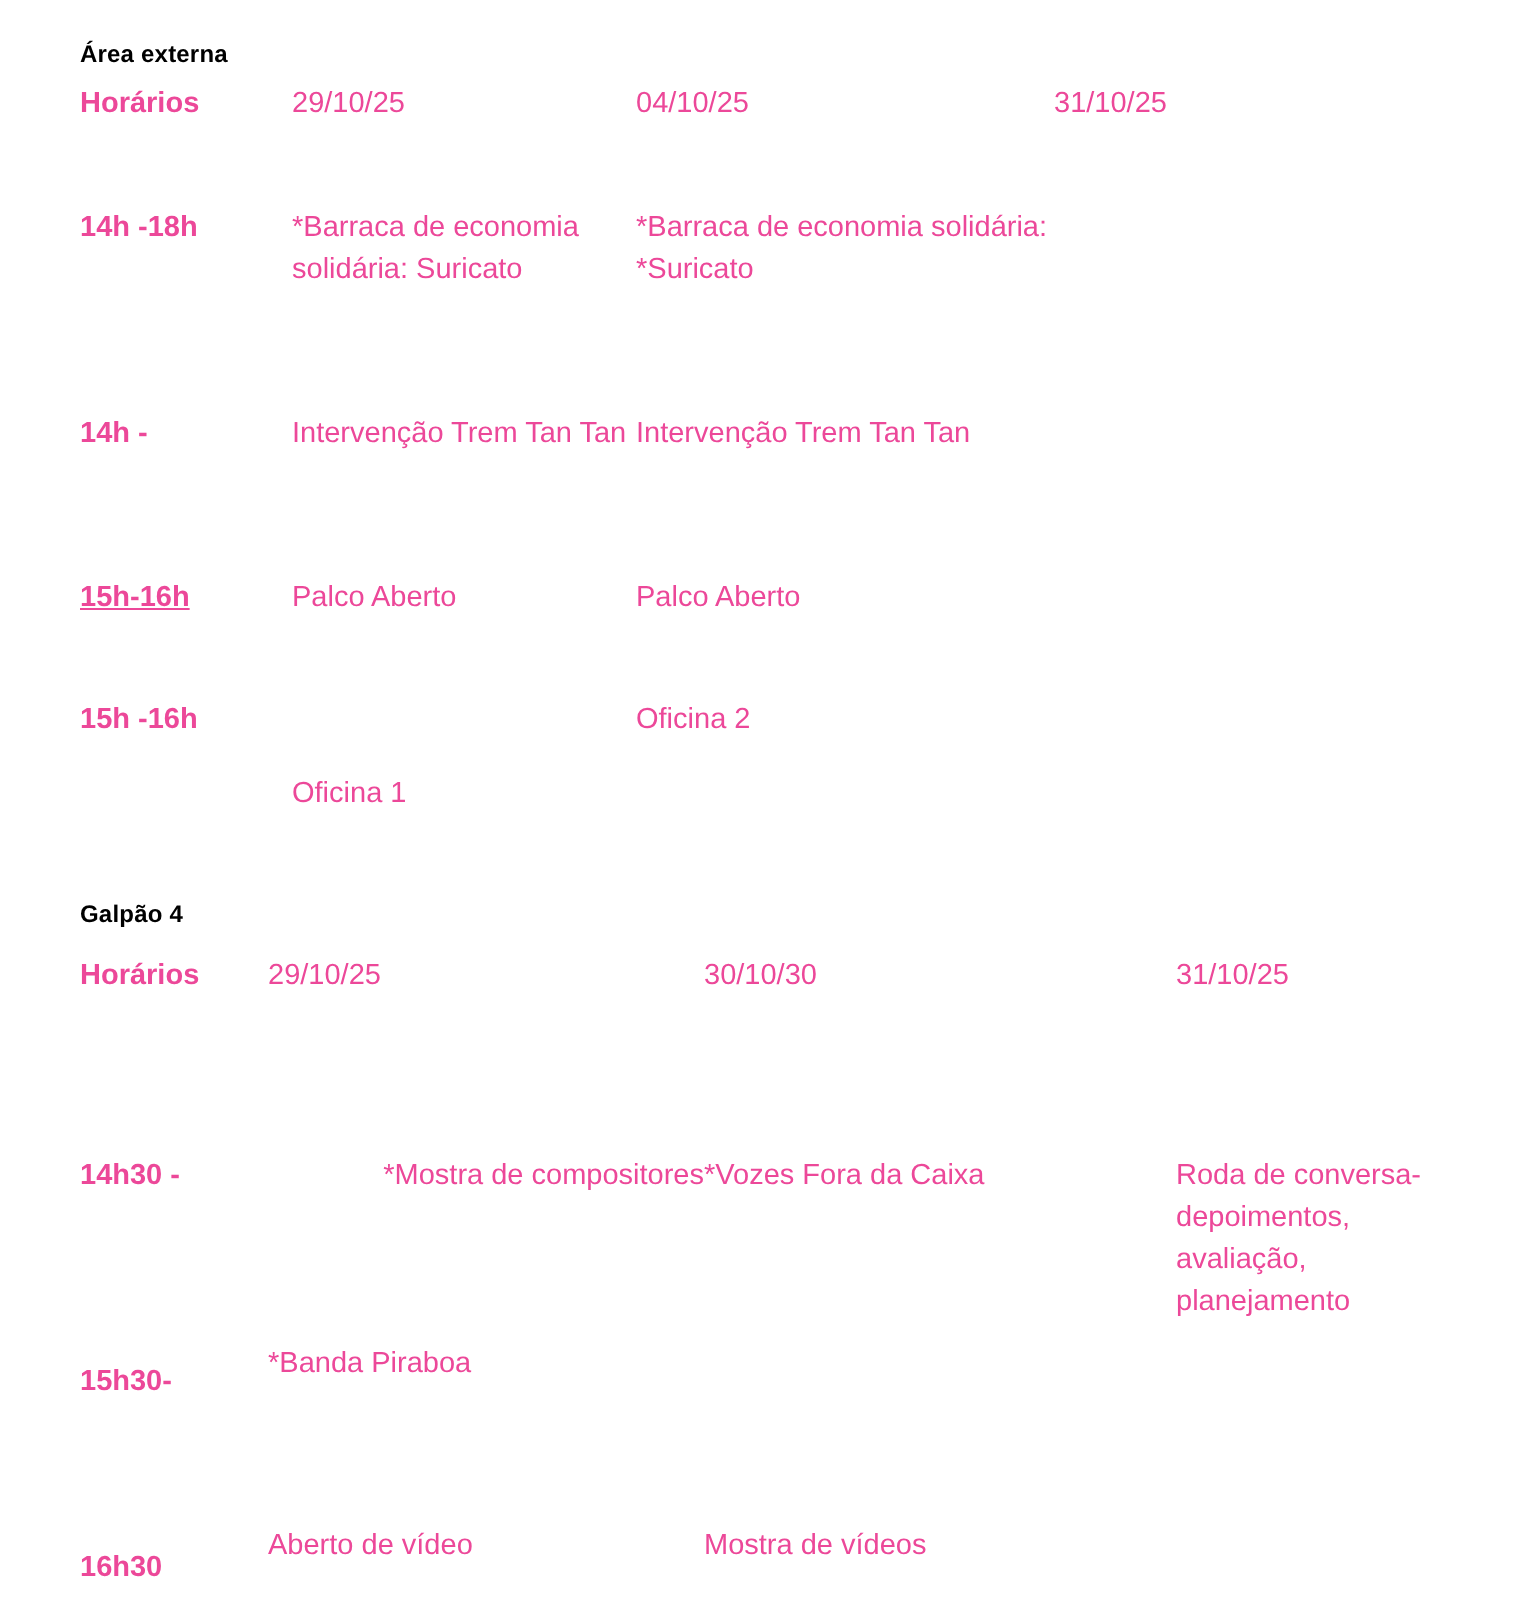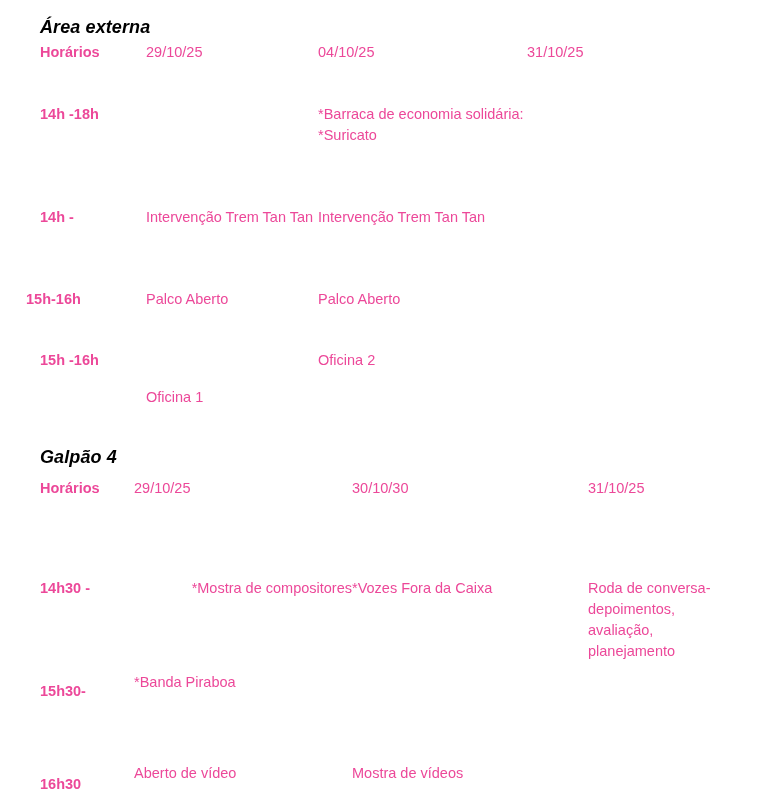--- a/index.html
+++ b/index.html
@@ -29,43 +29,42 @@
     font-size: 14.5px;
     line-height: 21px;
     color: #ec4899;
     white-space: pre-wrap;
     word-wrap: break-word;
   }
   .bold { font-weight: bold; }
 
   .section-title {
     position: absolute;
-    font-size: 18px;
+    font-size: 12px;
     line-height: 20px;
     font-weight: bold;
     letter-spacing: 0.1px;
-    font-style: italic;
   }
 
   
   #t1-title      { left: 40px;  top: 17px;  }
   #t1-h-horarios { left: 40px;  top: 42px;  }
   #t1-h-d1       { left: 146px; top: 42px;  }
   #t1-h-d2       { left: 318px; top: 42px;  }
   #t1-h-d3       { left: 527px; top: 42px;  }
 
   #t1-r1-time    { left: 40px;  top: 104px; }
   #t1-r1-c1      { left: 146px; top: 104px; width: 172px; }
   #t1-r1-c2      { left: 318px; top: 104px; width: 210px; }
 
   #t1-r2-time    { left: 40px;  top: 207px; }
   #t1-r2-c1      { left: 146px; top: 207px; width: 172px; }
   #t1-r2-c2      { left: 318px; top: 207px; width: 210px; }
 
-  #t1-r3-time    { left: 26px;  top: 289px; }
+  #t1-r3-time    { left: 40px;  top: 289px; text-decoration: underline; }
   #t1-r3-c1      { left: 146px; top: 289px; width: 172px; }
   #t1-r3-c2      { left: 318px; top: 289px; width: 210px; }
 
   #t1-r4-time    { left: 40px;  top: 350px; }
   #t1-r4-c1      { left: 146px; top: 350px; width: 172px; margin-top: 37px; }
   #t1-r4-c2      { left: 318px; top: 350px; width: 210px; }
 
   
   #t2-title      { left: 40px;  top: 447px; }
   #t2-h-horarios { left: 40px;  top: 478px; }
@@ -92,20 +91,21 @@
 <div class="page">
 
   <div class="section-title" id="t1-title">Área externa</div>
 
   <div class="cell bold" id="t1-h-horarios">Horários</div>
   <div class="cell" id="t1-h-d1">29/10/25</div>
   <div class="cell" id="t1-h-d2">04/10/25</div>
   <div class="cell" id="t1-h-d3">31/10/25</div>
 
   <div class="cell bold" id="t1-r1-time">14h -18h</div>
+  <div class="cell" id="t1-r1-c1">*Barraca de economia solidária: Suricato</div>
   <div class="cell" id="t1-r1-c2">*Barraca de economia solidária: *Suricato</div>
 
   <div class="cell bold" id="t1-r2-time">14h -</div>
   <div class="cell" id="t1-r2-c1">Intervenção Trem Tan Tan</div>
   <div class="cell" id="t1-r2-c2">Intervenção Trem Tan Tan</div>
 
   <div class="cell bold" id="t1-r3-time">15h-16h</div>
   <div class="cell" id="t1-r3-c1">Palco Aberto</div>
   <div class="cell" id="t1-r3-c2">Palco Aberto</div>
 

